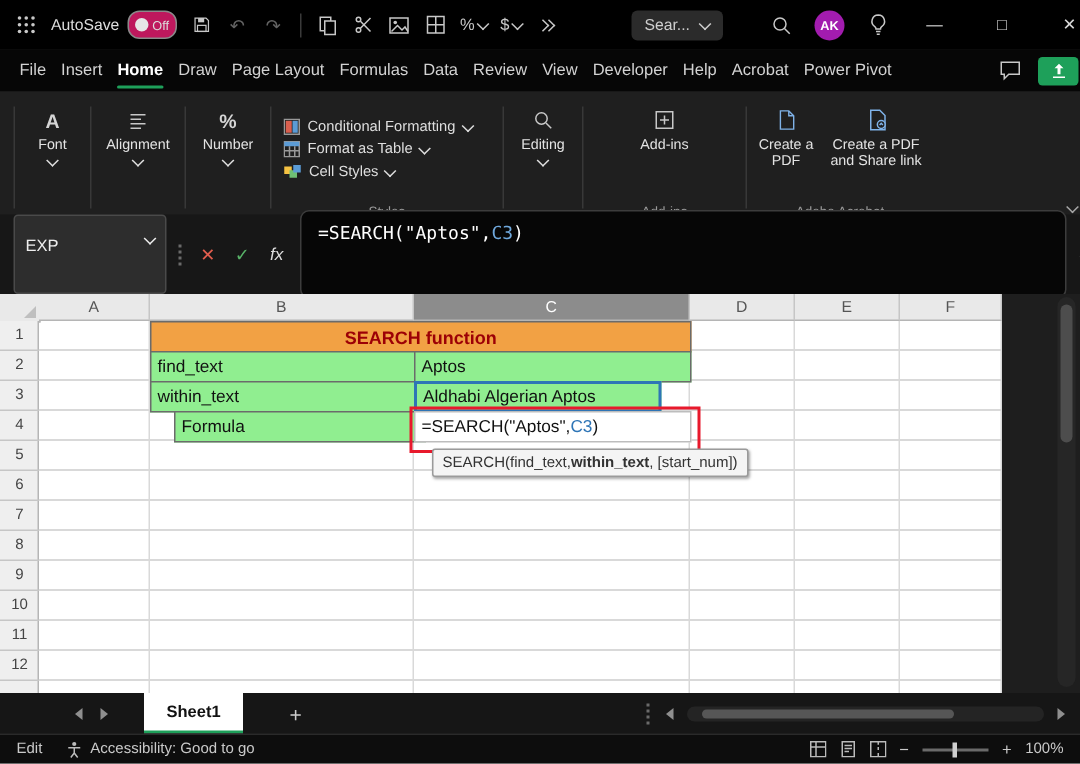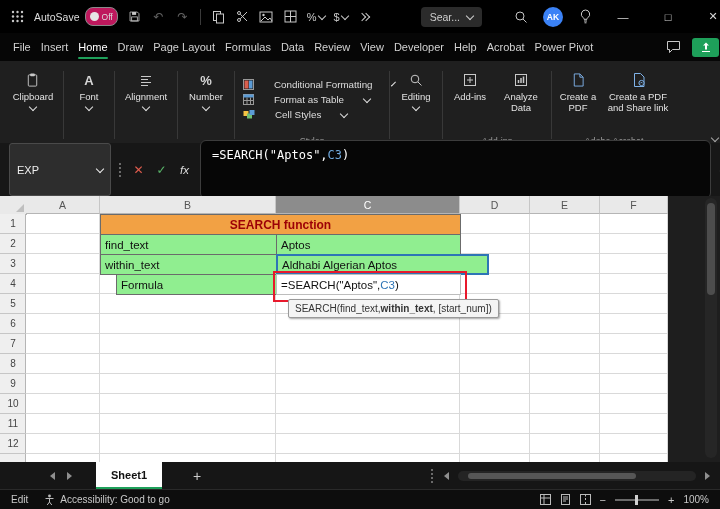--- a/index.html
+++ b/index.html
@@ -25,56 +25,56 @@
   .autosave{display:flex;align-items:center;gap:5px;font-size:10.5px;color:#ddd}
   .pill{display:flex;align-items:center;gap:3px;height:15px;border:1px solid #8a8a8a;
         border-radius:8px;padding:1px 4px;background:#be185d}
   .knob{width:9px;height:9px;border-radius:50%;background:#e6e6e6}
   .pill b{font-size:8.5px;color:#ddd;font-weight:400}
   .vsep{width:1px;height:16px;background:#3a3a3a;margin:0 1px}
   .combo{display:flex;align-items:center;gap:2px;font-size:11px;color:#c8c8c8}
   .searchpill{margin-left:auto;display:flex;align-items:center;gap:7px;background:#2b2b2b;
               border-radius:4px;height:20px;padding:0 9px;font-size:10.5px;color:#cfcfcf}
   .tb-right{display:flex;align-items:center;gap:15px;padding:0 2px 0 22px}
-  .avatar{width:20px;height:20px;border-radius:50%;background:#3b82f6;color:#fff;font-size:8.5px;
+  .avatar{width:20px;height:20px;border-radius:50%;background:#a21caf;color:#fff;font-size:8.5px;
           font-weight:700;display:flex;align-items:center;justify-content:center}
   .winbtn{width:30px;height:33px;display:flex;align-items:center;justify-content:center;
           font-size:11px;color:#d9d9d9}
 
   
   .menubar{position:absolute;top:33px;left:0;width:720px;height:28px;background:#060606;
            display:flex;align-items:center;padding-left:8px;color:#d2d2d2;font-size:11px}
   .mitem{padding:0 5px;height:28px;display:flex;align-items:center;position:relative;white-space:nowrap}
-  .mitem.active{color:#fff;font-weight:400}
+  .mitem.active{color:#fff;font-weight:700}
   .mitem.active::after{content:"";position:absolute;left:5px;right:5px;bottom:2px;height:2px;
                        background:var(--accent-green,#1EA05A);border-radius:1px}
   .mb-right{margin-left:auto;display:flex;align-items:center;gap:11px;padding-right:9px}
   .sharebtn{width:27px;height:19px;background:var(--accent-green,#1EA05A);border-radius:3px;
             display:flex;align-items:center;justify-content:center}
 
   
   .ribbon{position:absolute;top:61px;left:0;width:720px;height:82px;background:#1F1F1F;
           display:flex;align-items:stretch;padding:4px 4px 2px 6px;border-bottom:1px solid #000}
   .rgroup{display:flex;flex-direction:column;align-items:center}
   .rgroup .content{flex:1;display:flex;align-items:flex-start;justify-content:center;gap:2px;width:100%}
   .glabel{height:13px;font-size:9px;color:#9a9a9a;display:flex;align-items:center;gap:4px;justify-content:center}
   .bigbtn{display:flex;flex-direction:column;align-items:center;gap:3px;padding-top:6px;color:#e0e0e0}
   .bigbtn .blbl{font-size:9.5px;text-align:center;line-height:1.15;color:#e3e3e3;white-space:normal}
   .ric{height:18px;display:flex;align-items:center;justify-content:center;font-size:13px;
        font-weight:700;color:#d5d5d5}
   .rsep{width:1px;background:#383838;margin:6px 3px 8px}
   .stylecol{display:flex;flex-direction:column;justify-content:center;gap:4px;flex:1;width:100%;padding-left:10px}
-  .stylerow{display:flex;align-items:center;gap:20px;font-size:9.8px;color:#dedede;white-space:nowrap}
+  .stylerow{display:flex;align-items:center;gap:5px;font-size:9.8px;color:#dedede;white-space:nowrap}
   .collapse-chev{position:absolute;right:12px;bottom:8px;color:#a8a8a8}
 
   
   .fbar{position:absolute;top:143px;left:0;width:720px;height:53px;background:#171717;
         display:flex;align-items:center;padding:0 9px;gap:8px}
   .namebox{width:86px;height:23px;background:#2d2d2d;border:1px solid #4a4a4a;border-radius:3px;
-           display:flex;align-items:center;padding:14px 7px;color:#eee;font-size:11px;gap:4px}
+           display:flex;padding:14px 7px;color:#eee;font-size:11px;gap:4px}
   .namebox span{flex:1}
   .vdots{width:2px;height:14px;border-left:2px dotted #6a6a6a}
   .fxb{font-size:12px;width:15px;text-align:center}
   .cancel{color:#e25d4e}.enter{color:#58b368}
   .fxlbl{color:#ddd;font-style:italic;font-size:11.5px;font-weight:400}
   .finput{flex:1;height:43px;background:#060606;border:1px solid #3c3c3c;border-radius:6px;
           padding:7px 11px;color:#fff;font-family:"DejaVu Sans Mono",monospace;font-size:12px}
   .refblue-dark{color:#6FA8DC}
   .fexpand{color:#b5b5b5;margin:0 2px}
 
@@ -252,34 +252,20 @@
       <span class="sharebtn">
         <svg width="12" height="12" viewBox="0 0 12 12">
             <path d="M6 1.5l3 3H7v4H5v-4H3z" fill="#fff"></path>
             <path d="M2 10.5h8" stroke="#fff"></path>
           </svg>
       </span>
     </span>
   </nav>
 
   <section class="ribbon" style="position:absolute">
-    <div class="rgroup" style="width:54px">
-      <div class="content">
-          <div class="bigbtn">
-        <span class="ric">
-              <svg width="15" height="16" viewBox="0 0 16 16">
-                <rect x="3.5" y="2.5" width="9" height="12" rx="1" fill="none" stroke="#c8c8c8"></rect>
-                <rect x="5.5" y="1" width="5" height="3" rx="1" fill="#c8c8c8"></rect>
-              </svg>
-            </span>
-        <span class="blbl">Clipboard</span>
-        <i class="chev"></i>
-      </div>
-        </div>
-    </div>
     <i class="rsep"></i>
     <div class="rgroup" style="width:44px">
       <div class="content">
           <div class="bigbtn">
         <span class="ric">A</span>
         <span class="blbl">Font</span>
         <i class="chev"></i>
       </div>
         </div>
     </div>
@@ -365,29 +351,20 @@
     <div class="rgroup" style="width:102px">
       <div class="content">
         <div class="bigbtn" style="width:46px">
           <span class="ric">
               <svg width="16" height="16" viewBox="0 0 16 16">
                 <rect x="2.5" y="2.5" width="11" height="11" fill="none" stroke="#c8c8c8"></rect>
                 <path d="M8 5v6M5 8h6" stroke="#c8c8c8"></path>
               </svg>
             </span>
           <span class="blbl">Add-ins</span>
-        </div>
-        <div class="bigbtn" style="width:52px">
-          <span class="ric">
-              <svg width="16" height="16" viewBox="0 0 16 16">
-                <rect x="2.5" y="2.5" width="11" height="11" fill="none" stroke="#c8c8c8"></rect>
-                <path d="M5.5 11V8M8 11V6M10.5 11V4.5" stroke="#c8c8c8" stroke-width="1.5"></path>
-              </svg>
-            </span>
-          <span class="blbl">Analyze Data</span>
         </div>
       </div>
       <div class="glabel">Add-ins</div>
     </div>
     <i class="rsep"></i>
     <div class="rgroup" style="width:118px">
       <div class="content">
         <div class="bigbtn" style="width:46px">
           <span class="ric">
               <svg width="14" height="16" viewBox="0 0 15 16">
@@ -458,21 +435,21 @@
     <div class="rowh" style="top:158px">8</div>
     <div class="rowh" style="top:178px">9</div>
     <div class="rowh" style="top:198px">10</div>
     <div class="rowh" style="top:218px">11</div>
     <div class="rowh" style="top:238px">12</div>
 
     <div class="cell titlec" style="left:100px;top:18px;width:361px">SEARCH function</div>
     <div class="cell green" style="left:100px;top:38px;width:177px">find_text</div>
     <div class="cell green" style="left:276px;top:38px;width:185px">Aptos</div>
     <div class="cell green" style="left:100px;top:58px;width:177px">within_text</div>
-    <div class="cell green refsel" style="left:276px;top:58px;width:213px">Aldhabi Algerian Aptos</div>
+    <div class="cell green refsel" style="left:276px;top:58px;width:165px">Aldhabi Algerian Aptos</div>
     <div class="cell green" style="left:116px;top:78px;width:168px">Formula</div>
     <div class="cell editc" style="left:276px;top:78px;width:185px">
       <span>=SEARCH("Aptos",</span>
         <span class="refblue">C3</span>
         <span>)</span>
     </div>
     <div class="redbox" style="left:273px;top:75px;width:190px;height:27px"></div>
 
     <div class="ftooltip" style="left:288px;top:103px">
       <span>SEARCH(find_text, </span>

